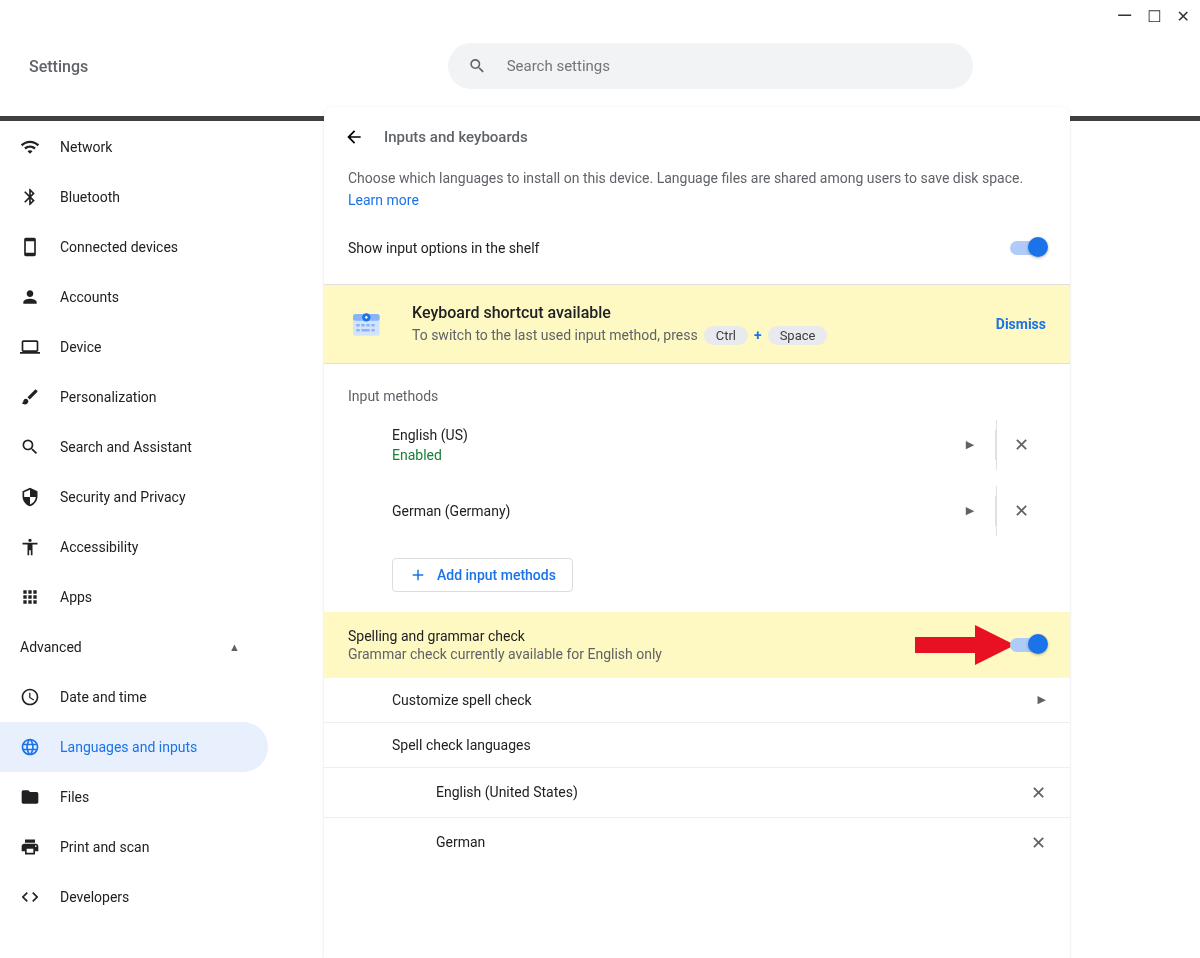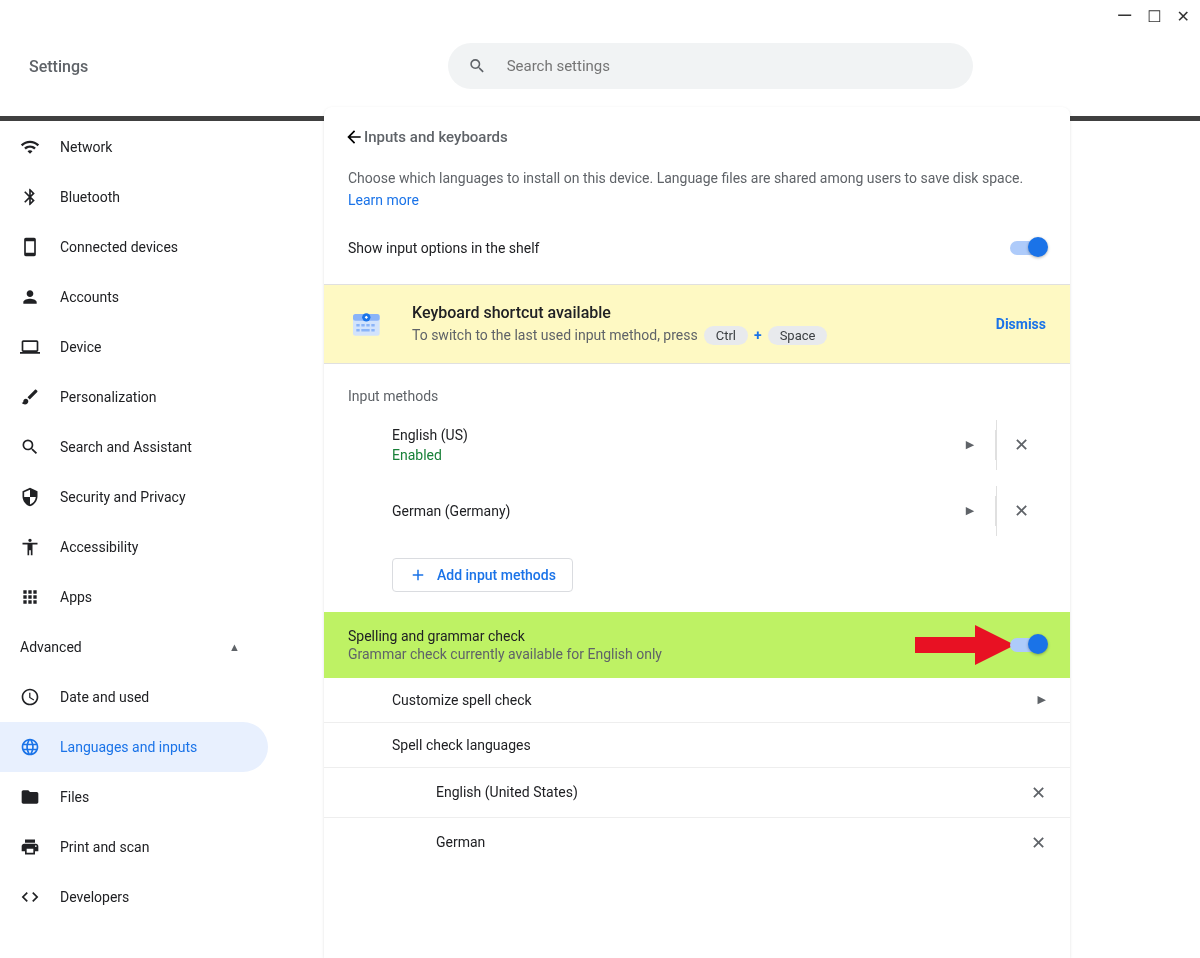--- a/index.html
+++ b/index.html
@@ -10,21 +10,21 @@
   .header-title { font-size: 16px; color:#5f6368; font-weight:500; }
   .search-bar { position:relative; margin-left:360px; width: 525px; height:46px; background:#f1f3f4; border-radius:23px; display:flex; align-items:center; padding:0 20px; gap:20px; }
   .search-bar input { border:none; background:transparent; outline:none; font-size:15px; width:100%; color:#5f6368; }
   .sidebar { position:absolute; top:107px; left:0; width:324px; padding-top:15px; }
   .side-item { display:flex; align-items:center; height:50px; padding-left:20px; gap:20px; font-size:14px; color:#202124; cursor:pointer; border-top-right-radius:25px; border-bottom-right-radius:25px; }
   .side-item.sub { padding-left:20px; }
   .side-item.active { background:#e8f0fe; color:#1a73e8; width:268px; }
   .side-item svg, .side-item .icon { width:20px; height:20px; flex-shrink:0; }
   .advanced { display:flex; align-items:center; justify-content:space-between; height:50px; padding:0 20px; font-size:14px; color:#202124; cursor:pointer; width:260px; }
   .main { position:absolute; top:107px; left:324px; width:746px; bottom:0; overflow:hidden; box-shadow: 0 1px 3px rgba(0,0,0,0.12); border-radius:8px 8px 0 0; background:#fff; }
-  .main-header { display:flex; align-items:center; height:60px; padding:0 20px; }
+  .main-header { display:flex; align-items:center; height:60px; padding:0 20px; gap:20px; }
   .main-header-title { font-size:15px; font-weight:500; color:#5f6368; }
   .section-desc { padding:0 24px 0 24px; font-size:14px; color:#5f6368; line-height:1.6; }
   .section-desc a { color:#1a73e8; text-decoration:none; }
   .toggle-row { display:flex; align-items:center; justify-content:space-between; height:72px; padding:0 24px; font-size:14px; color:#202124; }
   .toggle { width:36px; height:14px; background:#aecbfa; border-radius:7px; position:relative; }
   .toggle::after { content:''; position:absolute; right:-2px; top:-4px; width:20px; height:20px; background:#1a73e8; border-radius:50%; box-shadow:0 1px 3px rgba(0,0,0,0.3); }
   .card { margin: 0 ; background:#fef9c3; border-top:1px solid #e0e0e0; border-bottom:1px solid #e0e0e0; display:flex; align-items:center; padding:18px 24px; gap:24px; }
   .card-body { flex:1; }
   .card-title { font-size:16px; font-weight:500; color:#202124; }
   .card-desc { font-size:14px; color:#5f6368; margin-top:4px; display:flex; align-items:center; gap:6px; flex-wrap: wrap; }
@@ -34,21 +34,21 @@
   .section-label { font-size:14px; color:#5f6368; padding:24px 24px 8px 24px; }
   .method-row { display:flex; align-items:center; padding:8px 24px 8px 68px; min-height:48px; }
   .method-row .info { flex:1; }
   .method-name { font-size:14px; color:#202124; }
   .method-status { font-size:14px; color:#188038; margin-top:4px; }
   .row-actions { display:flex; align-items:center; }
   .row-actions .action { width:50px; height:50px; display:flex; align-items:center; justify-content:center; cursor:pointer; border-left:1px solid #e0e0e0; }
   .row-actions .action:first-child { border-left:none; }
   .row-actions .sep { width:1px; height:30px; background:#e0e0e0; }
   .add-btn { display:inline-flex; align-items:center; gap:10px; border:1px solid #dadce0; border-radius:4px; padding:7px 16px; margin:14px 0 20px 68px; color:#1a73e8; font-size:14px; font-weight:500; cursor:pointer; }
-  .spelling-section { background:#bef264; padding:16px 24px; display:flex; align-items:center; justify-content:space-between; position:relative; }
+  .spelling-section { background:#fef9c3; padding:16px 24px; display:flex; align-items:center; justify-content:space-between; position:relative; }
   .spelling-section .txt .t1 { font-size:14px; color:#202124; }
   .spelling-section .txt .t2 { font-size:14px; color:#5f6368; margin-top:2px; }
   .arrow-annotation { position:absolute; right:55px; top:50%; transform:translateY(-50%); }
   .sub-row { display:flex; align-items:center; justify-content:space-between; padding:14px 24px 14px 68px; font-size:14px; color:#202124; border-bottom:1px solid #eee; cursor:pointer; }
   .lang-label { padding:14px 24px 14px 68px; font-size:14px; color:#202124; }
   .lang-row { display:flex; align-items:center; justify-content:space-between; padding:14px 24px 14px 112px; font-size:14px; color:#202124; border-top:1px solid #eee; }
   .close-x { font-size:18px; color:#5f6368; cursor:pointer; }
   .icon-kb { width:40px; height:40px; }
   .chev { color:#5f6368; font-size:11px; }
   svg { fill: currentColor; }
@@ -135,21 +135,21 @@
     <span>Apps</span>
   </div>
   <div class="advanced">
     <span>Advanced</span>
     <span class="chev">▲</span>
   </div>
   <div class="side-item sub">
     <svg viewBox="0 0 24 24">
         <path d="M11.99 2C6.47 2 2 6.48 2 12s4.47 10 9.99 10C17.52 22 22 17.52 22 12S17.52 2 11.99 2zM12 20c-4.42 0-8-3.58-8-8s3.58-8 8-8 8 3.58 8 8-3.58 8-8 8zm.5-13H11v6l5.25 3.15.75-1.23-4.5-2.67z"></path>
       </svg>
-    <span>Date and used</span>
+    <span>Date and time</span>
   </div>
   <div class="side-item sub active">
     <svg viewBox="0 0 24 24">
         <path d="M11.99 2C6.47 2 2 6.48 2 12s4.47 10 9.99 10C17.52 22 22 17.52 22 12S17.52 2 11.99 2zm6.93 6h-2.95c-.32-1.25-.78-2.45-1.38-3.56 1.84.63 3.37 1.91 4.33 3.56zM12 4.04c.83 1.2 1.48 2.53 1.91 3.96h-3.82c.43-1.43 1.08-2.76 1.91-3.96zM4.26 14C4.1 13.36 4 12.69 4 12s.1-1.36.26-2h3.38c-.08.66-.14 1.32-.14 2 0 .68.06 1.34.14 2H4.26zm.82 2h2.95c.32 1.25.78 2.45 1.38 3.56-1.84-.63-3.37-1.9-4.33-3.56zm2.95-8H5.08c.96-1.66 2.49-2.93 4.33-3.56C8.81 5.55 8.35 6.75 8.03 8zM12 19.96c-.83-1.2-1.48-2.53-1.91-3.96h3.82c-.43 1.43-1.08 2.76-1.91 3.96zM14.34 14H9.66c-.09-.66-.16-1.32-.16-2 0-.68.07-1.35.16-2h4.68c.09.65.16 1.32.16 2 0 .68-.07 1.34-.16 2zm.25 5.56c.6-1.11 1.06-2.31 1.38-3.56h2.95c-.96 1.65-2.49 2.93-4.33 3.56zM16.36 14c.08-.66.14-1.32.14-2 0-.68-.06-1.34-.14-2h3.38c.16.64.26 1.31.26 2s-.1 1.36-.26 2h-3.38z"></path>
       </svg>
     <span>Languages and inputs</span>
   </div>
   <div class="side-item sub">
     <svg viewBox="0 0 24 24">
         <path d="M10 4H4c-1.1 0-1.99.9-1.99 2L2 18c0 1.1.9 2 2 2h16c1.1 0 2-.9 2-2V8c0-1.1-.9-2-2-2h-8l-2-2z"></path>

